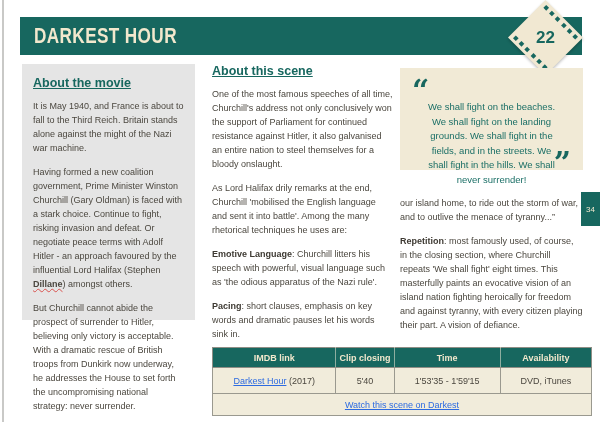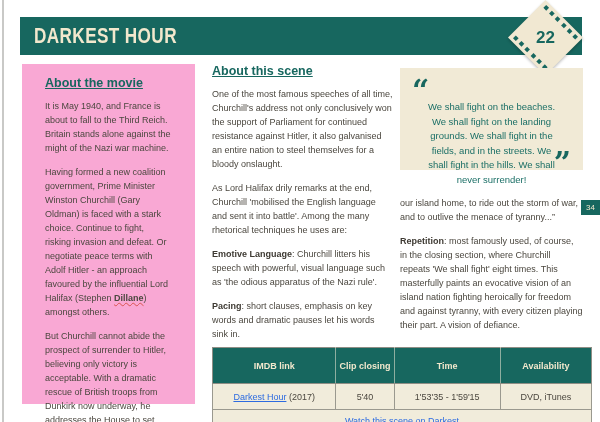--- a/index.html
+++ b/index.html
@@ -30,44 +30,44 @@
     transform:rotate(-45deg);color:#17675f;font-size:17px;font-weight:bold;
   }
 
   
   .col p{margin:0 0 10px 0;font-size:9px;line-height:14px;color:#4b473f;}
   .col h2{margin:0 0 9px 0;font-size:12.5px;font-weight:bold;color:#17675f;text-decoration:underline;}
   .col b{color:#3e3a33;}
   .wavy{text-decoration:underline;text-decoration-style:wavy;text-decoration-color:#d9534f;text-decoration-thickness:1px;font-weight:bold;}
 
   
-  #left-panel{position:absolute;left:22px;top:64px;width:173px;height:340px;background:#f9a8d4;box-sizing:border-box;padding:12px 23px;}
+  #left-panel{position:absolute;left:22px;top:64px;width:173px;height:256px;background:#e5e5e5;box-sizing:border-box;padding:12px 11px;}
   #mid-col{position:absolute;left:212px;top:64px;width:181px;}
   #right-col{position:absolute;left:400px;top:196px;width:183px;}
 
   
   #quote-box{
     position:absolute;left:400px;top:68px;width:183px;height:102px;background:#f1ead6;
     box-sizing:border-box;padding:20px 12px 6px 12px;
   }
   #quote-text{font-size:9.5px;line-height:14.5px;color:#1b6f66;text-align:center;margin:12px;}
   .quote-mark{position:absolute;font-family:"DejaVu Serif",serif;font-weight:bold;font-size:30px;color:#17675f;line-height:10px;}
   #quote-open{left:12px;top:18px;}
   #quote-close{right:12px;bottom:2px;}
 
   
   #page-tab{
-    position:absolute;left:581px;top:200px;width:19px;height:15px;background:#17675f;
+    position:absolute;left:581px;top:192px;width:19px;height:34px;background:#17675f;
     color:#f2e8cd;font-size:8px;font-weight:normal;display:flex;align-items:center;justify-content:center;
   }
 
   
   #info-table{position:absolute;left:212px;top:347px;width:380px;border-collapse:collapse;font-size:9px;color:#4b473f;}
   #info-table th{
-    background:#17675f;color:#f2e8cd;font-weight:bold;height:19px;padding:8px 2px;
+    background:#17675f;color:#f2e8cd;font-weight:bold;height:19px;padding:0 2px;
     border:1px solid #8f8e85;border-right:1px solid rgba(241,234,214,.55);text-align:center;
   }
   #info-table th:last-child{border-right:1px solid #8f8e85;}
   #info-table td{
     background:#f1ecdb;border:1px solid #9a998f;text-align:center;height:25px;padding:0 18px;
   }
   #info-table .footer-cell{height:21px;}
   a.doc-link{color:#2d6be0;text-decoration:underline;cursor:pointer;}
 </style>
 </head>

